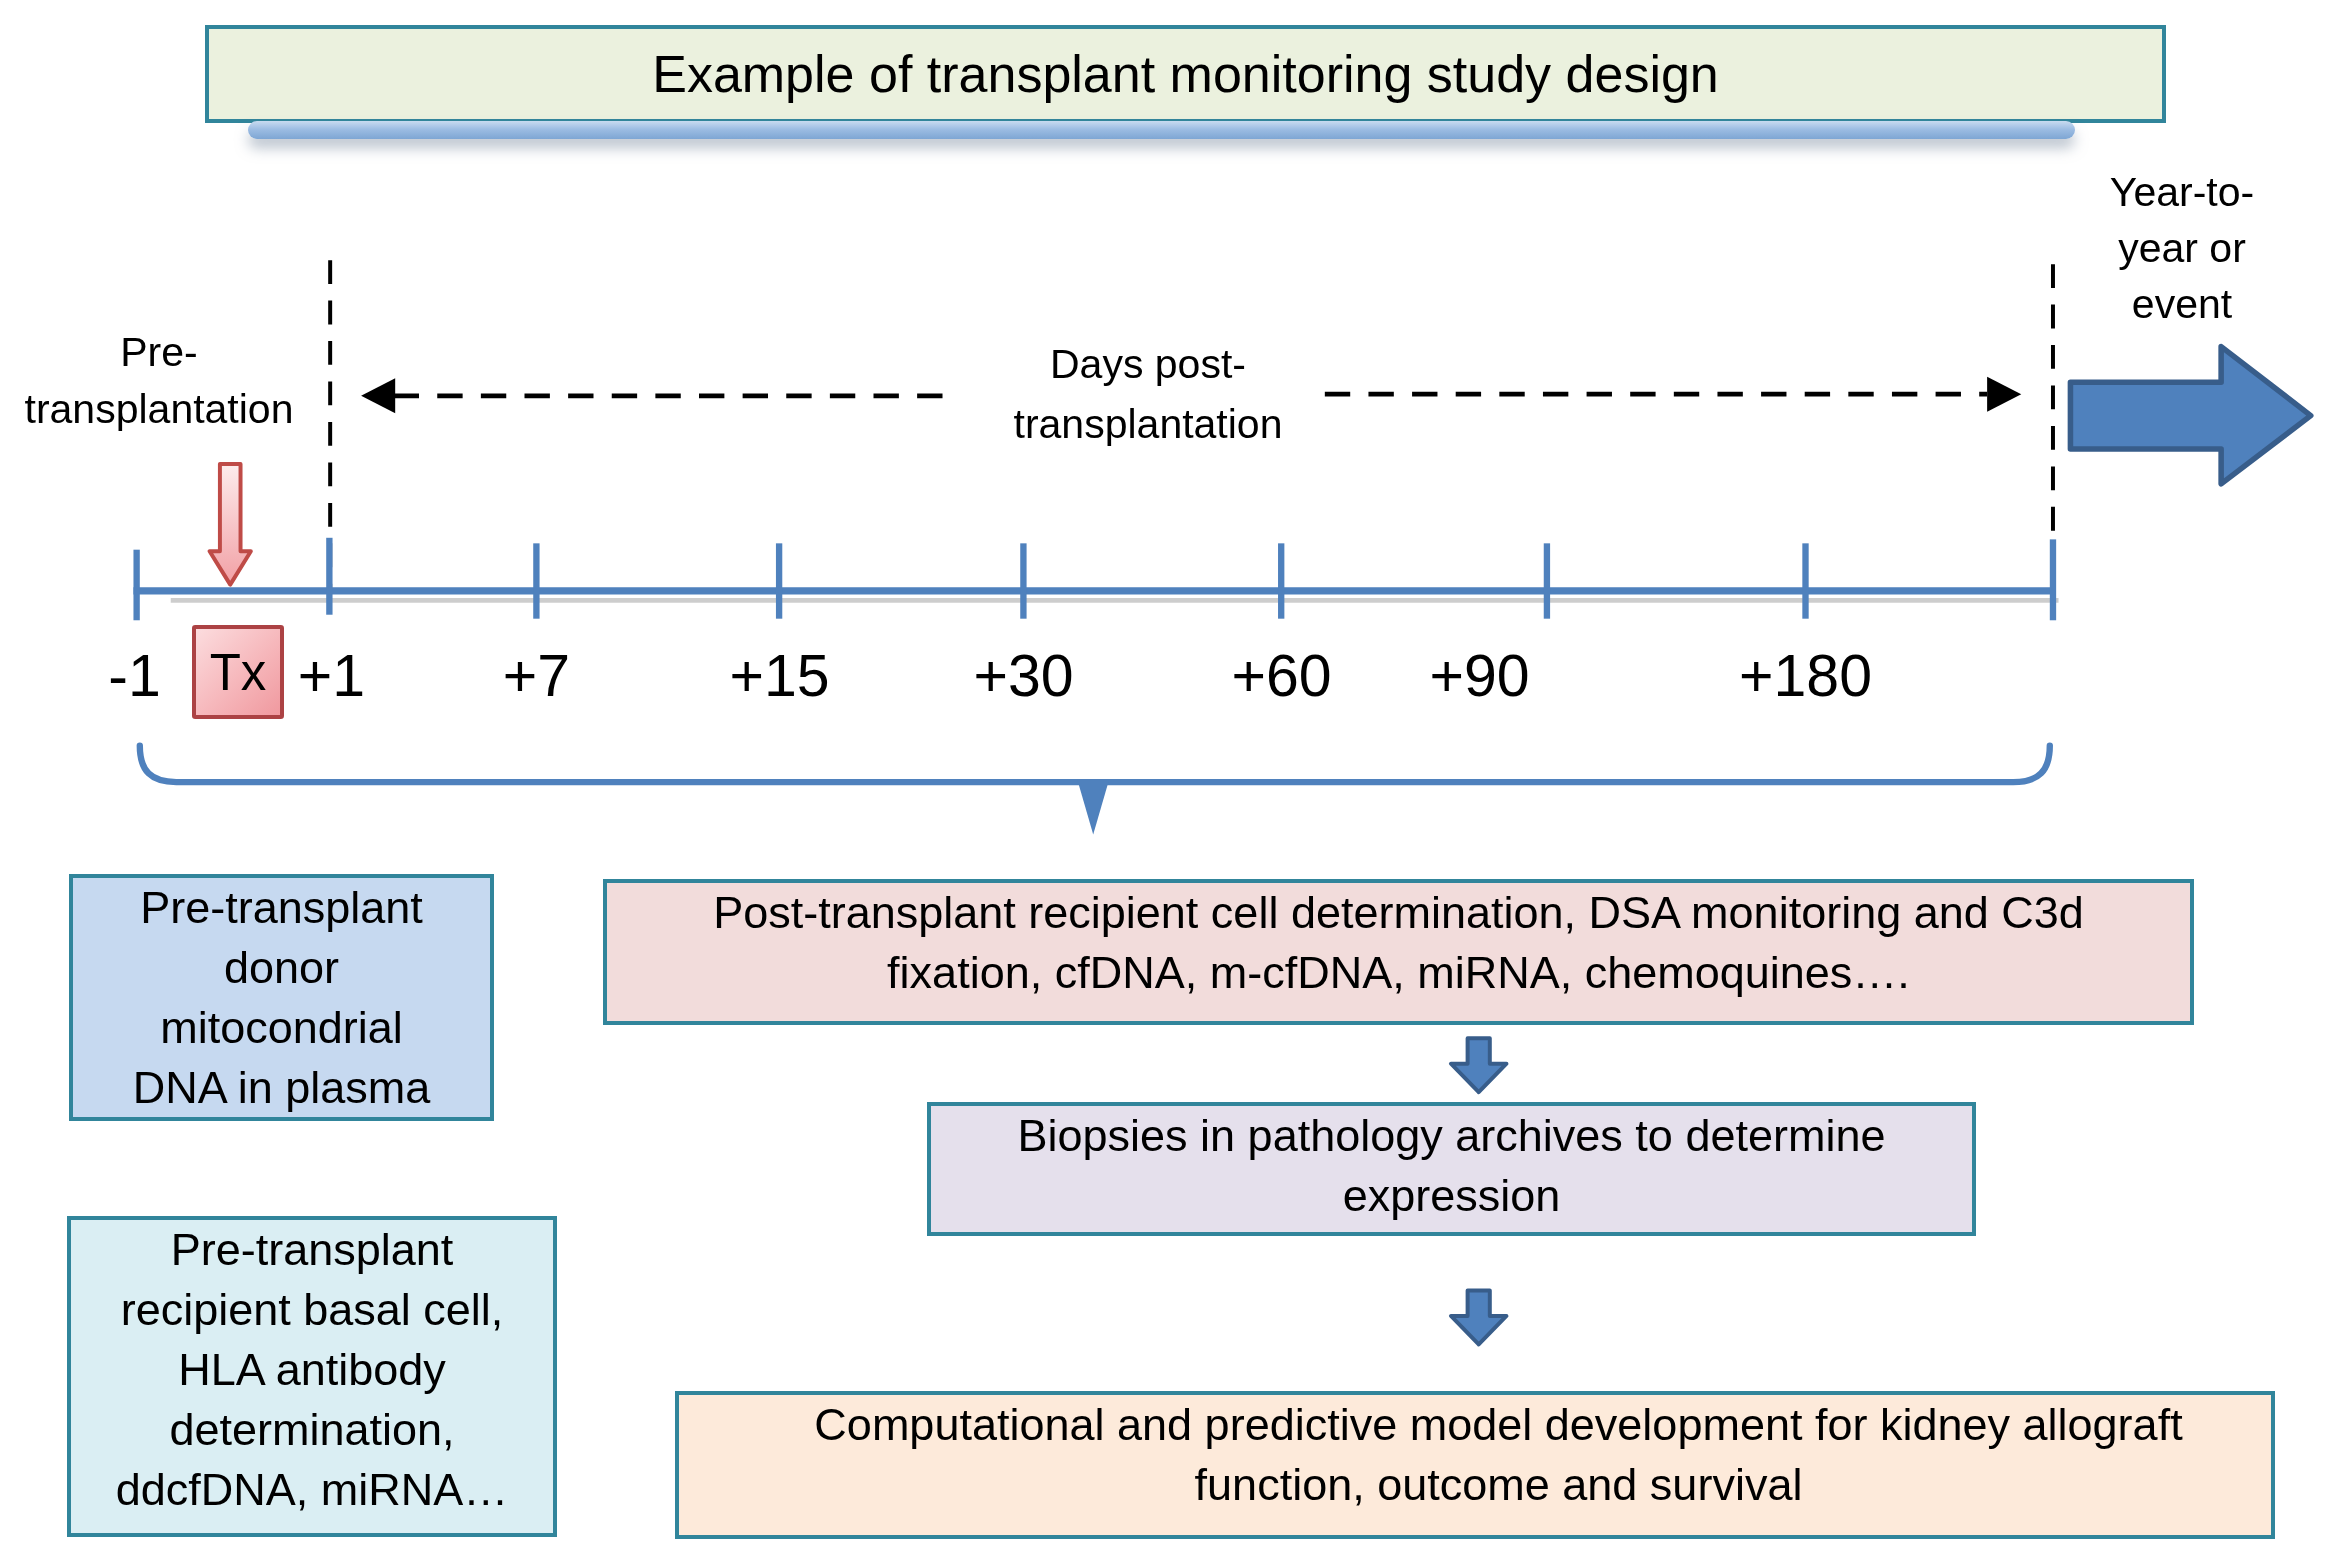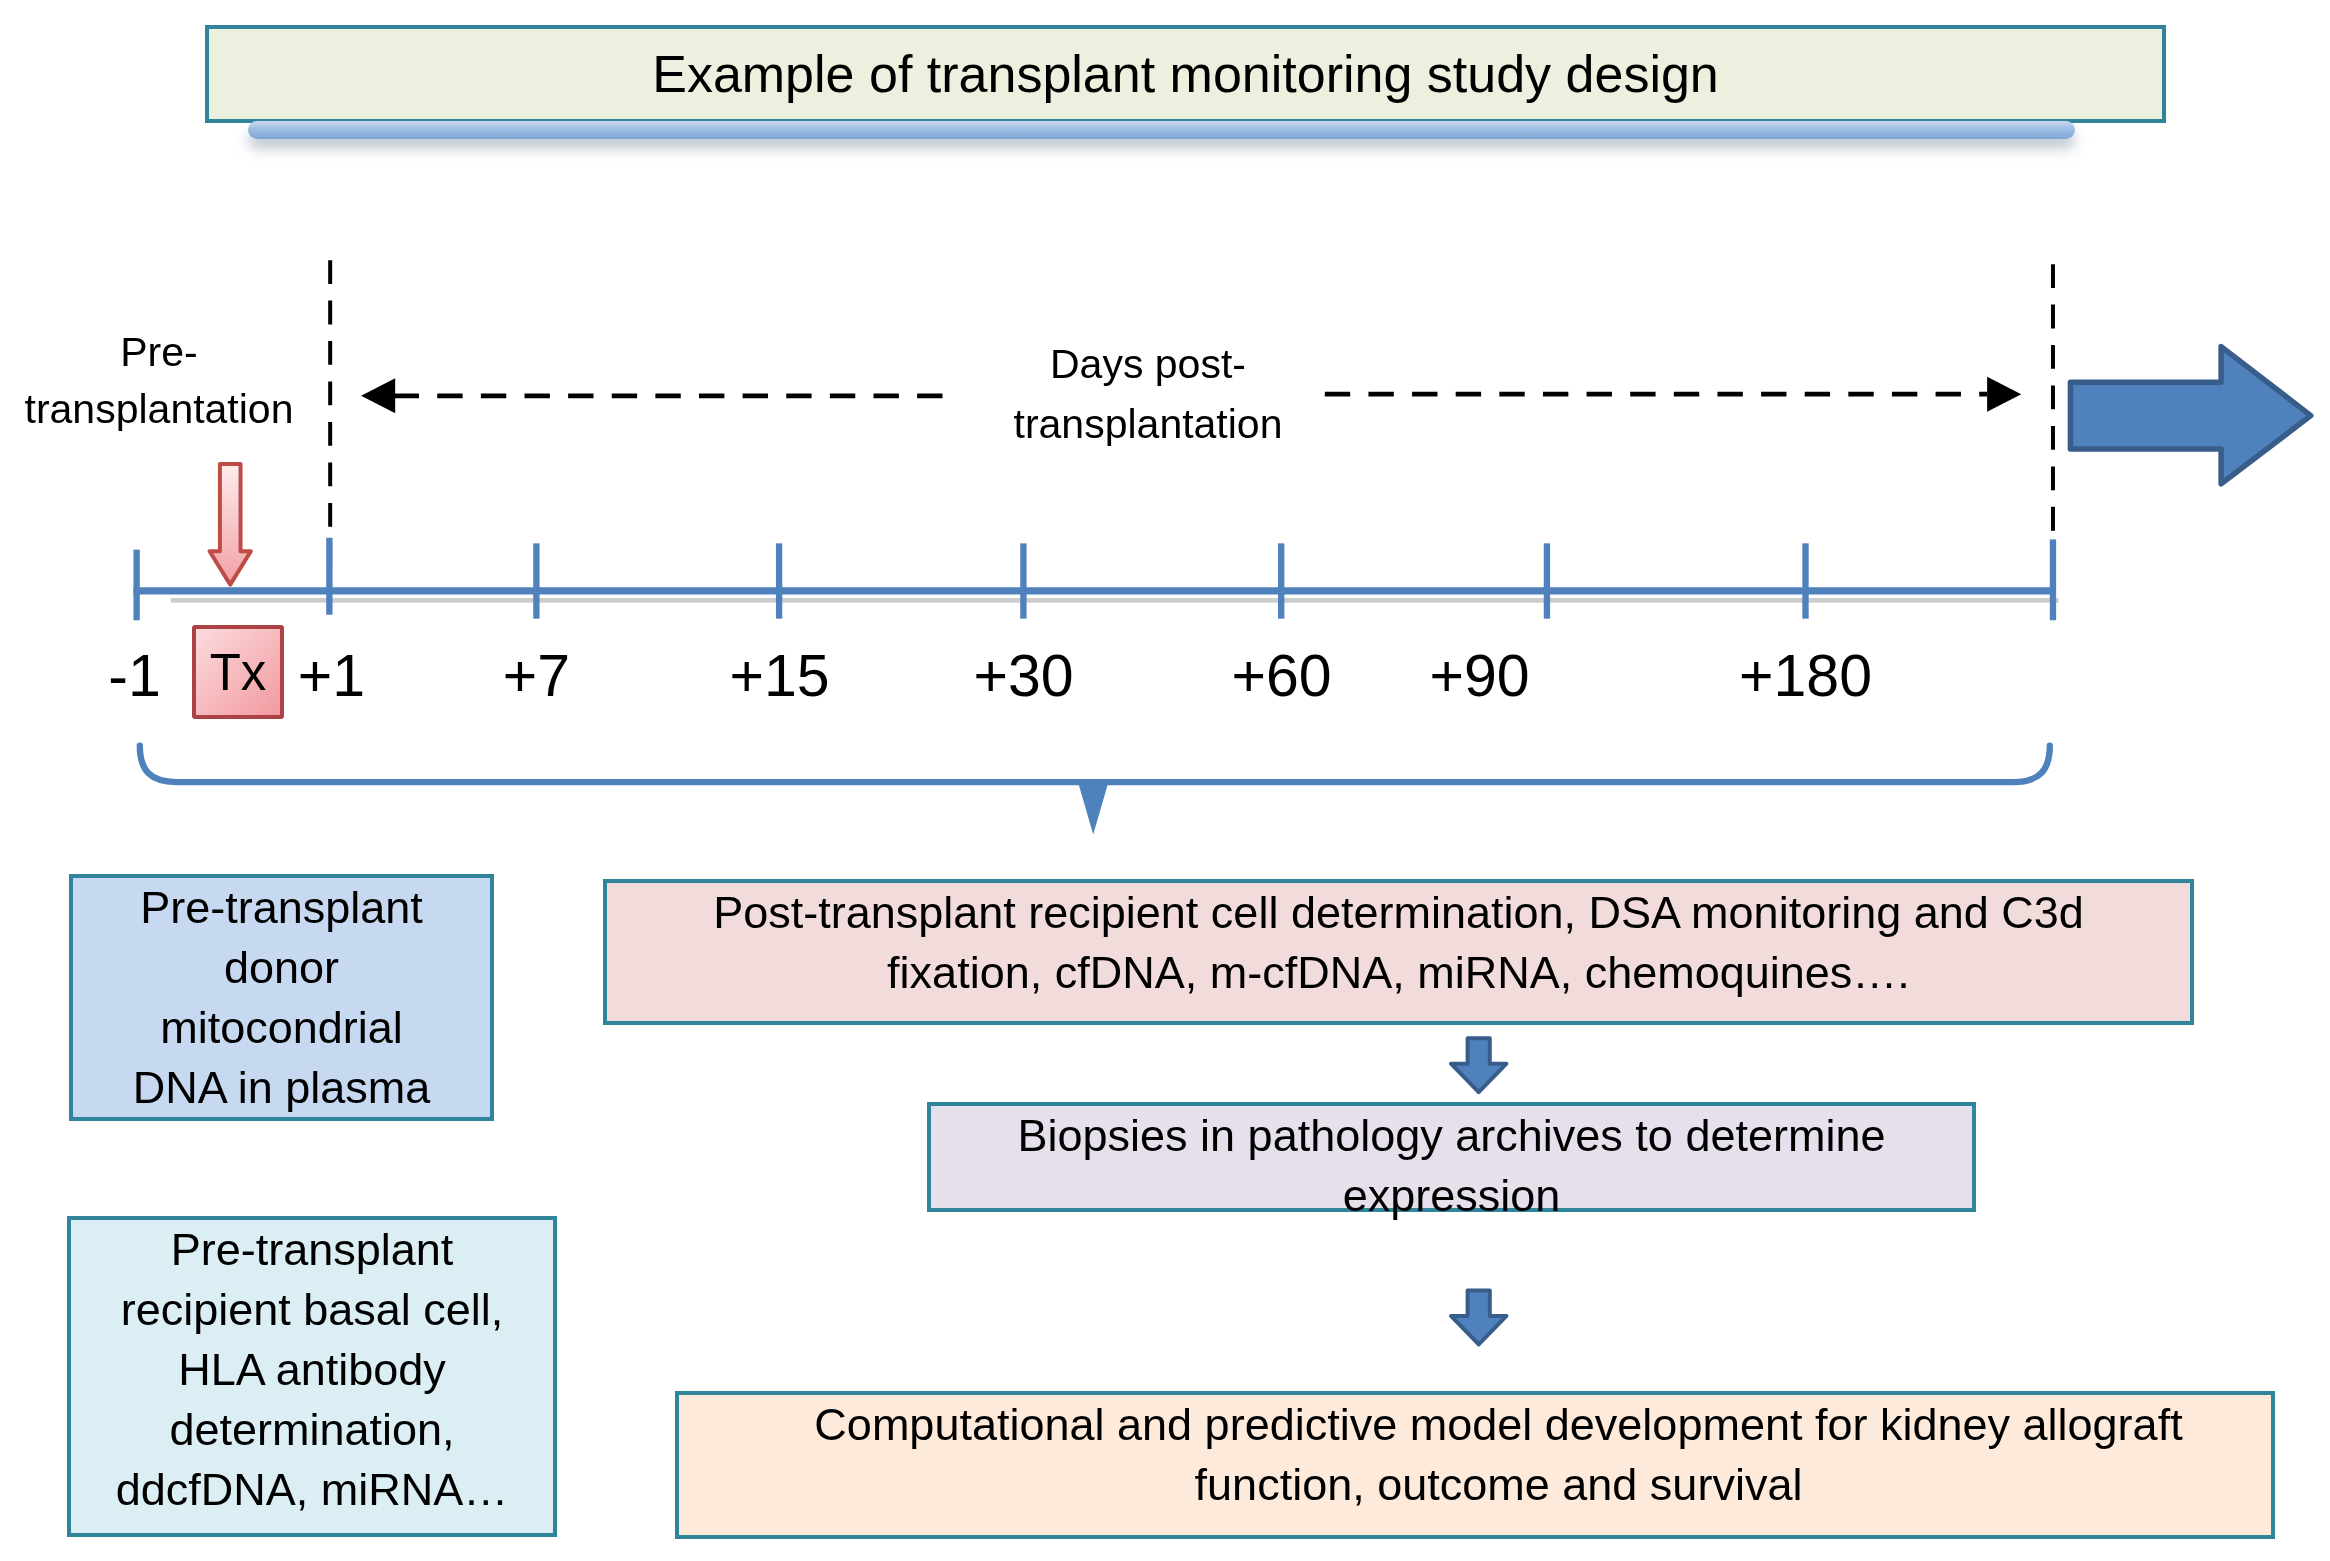--- a/index.html
+++ b/index.html
@@ -52,21 +52,21 @@
 
   .tealbox{
     border:4.8px solid var(--c-teal_border,#31859b);
     display:flex;justify-content:center;
     text-align:center;white-space:pre-line;
     font-size:45px;line-height:60px;
   }
   .box-donor    {left:69px;  top:874px;width:425px; height:247px;background:var(--c-donor_fill,#c6d9f0);}
   .box-recipient{left:67px;  top:1216px;width:490px; height:321px;background:var(--c-recipient_fill,#daeef3);}
   .box-post     {left:603px; top:879px;width:1591px;height:146px;background:var(--c-post_fill,#f2dcdb);}
-  .box-biopsies {left:927px;top:1102px;width:1049px;height:110px;background:var(--c-biopsies_fill,#e5e0ec);}
+  .box-biopsies {left:927px;top:1102px;width:1049px;height:134px;background:var(--c-biopsies_fill,#e5e0ec);}
   .box-model    {left:675px; top:1391px;width:1600px;height:148px;background:var(--c-model_fill,#fdeada);padding-left:47px;}
 </style>
 </head>
 <body>
 
 <div class="stage">
 
   <svg class="layer" viewBox="0 0 2937 1968">
     <defs>
       <linearGradient id="pinkArrowGrad" x1="0" y1="0" x2="0" y2="1">
@@ -117,20 +117,23 @@
 
   <div class="abs title-box">
     <span>Example of transplant monitoring study design</span>
   </div>
   <div class="abs title-shadow"></div>
 
   <div class="abs note note-pre">Pre-
 transplantation</div>
   <div class="abs note note-days">Days post-
 transplantation</div>
+  <div class="abs note note-year">Year-to-
+year or
+event</div>
 
   <div class="abs tx-box">
     <span>Tx</span>
   </div>
 
   <span class="tick-label" style="left:55px">-1</span>
   <span class="tick-label" style="left:252px">+1</span>
   <span class="tick-label" style="left:457px">+7</span>
   <span class="tick-label" style="left:700px">+15</span>
   <span class="tick-label" style="left:944px">+30</span>

